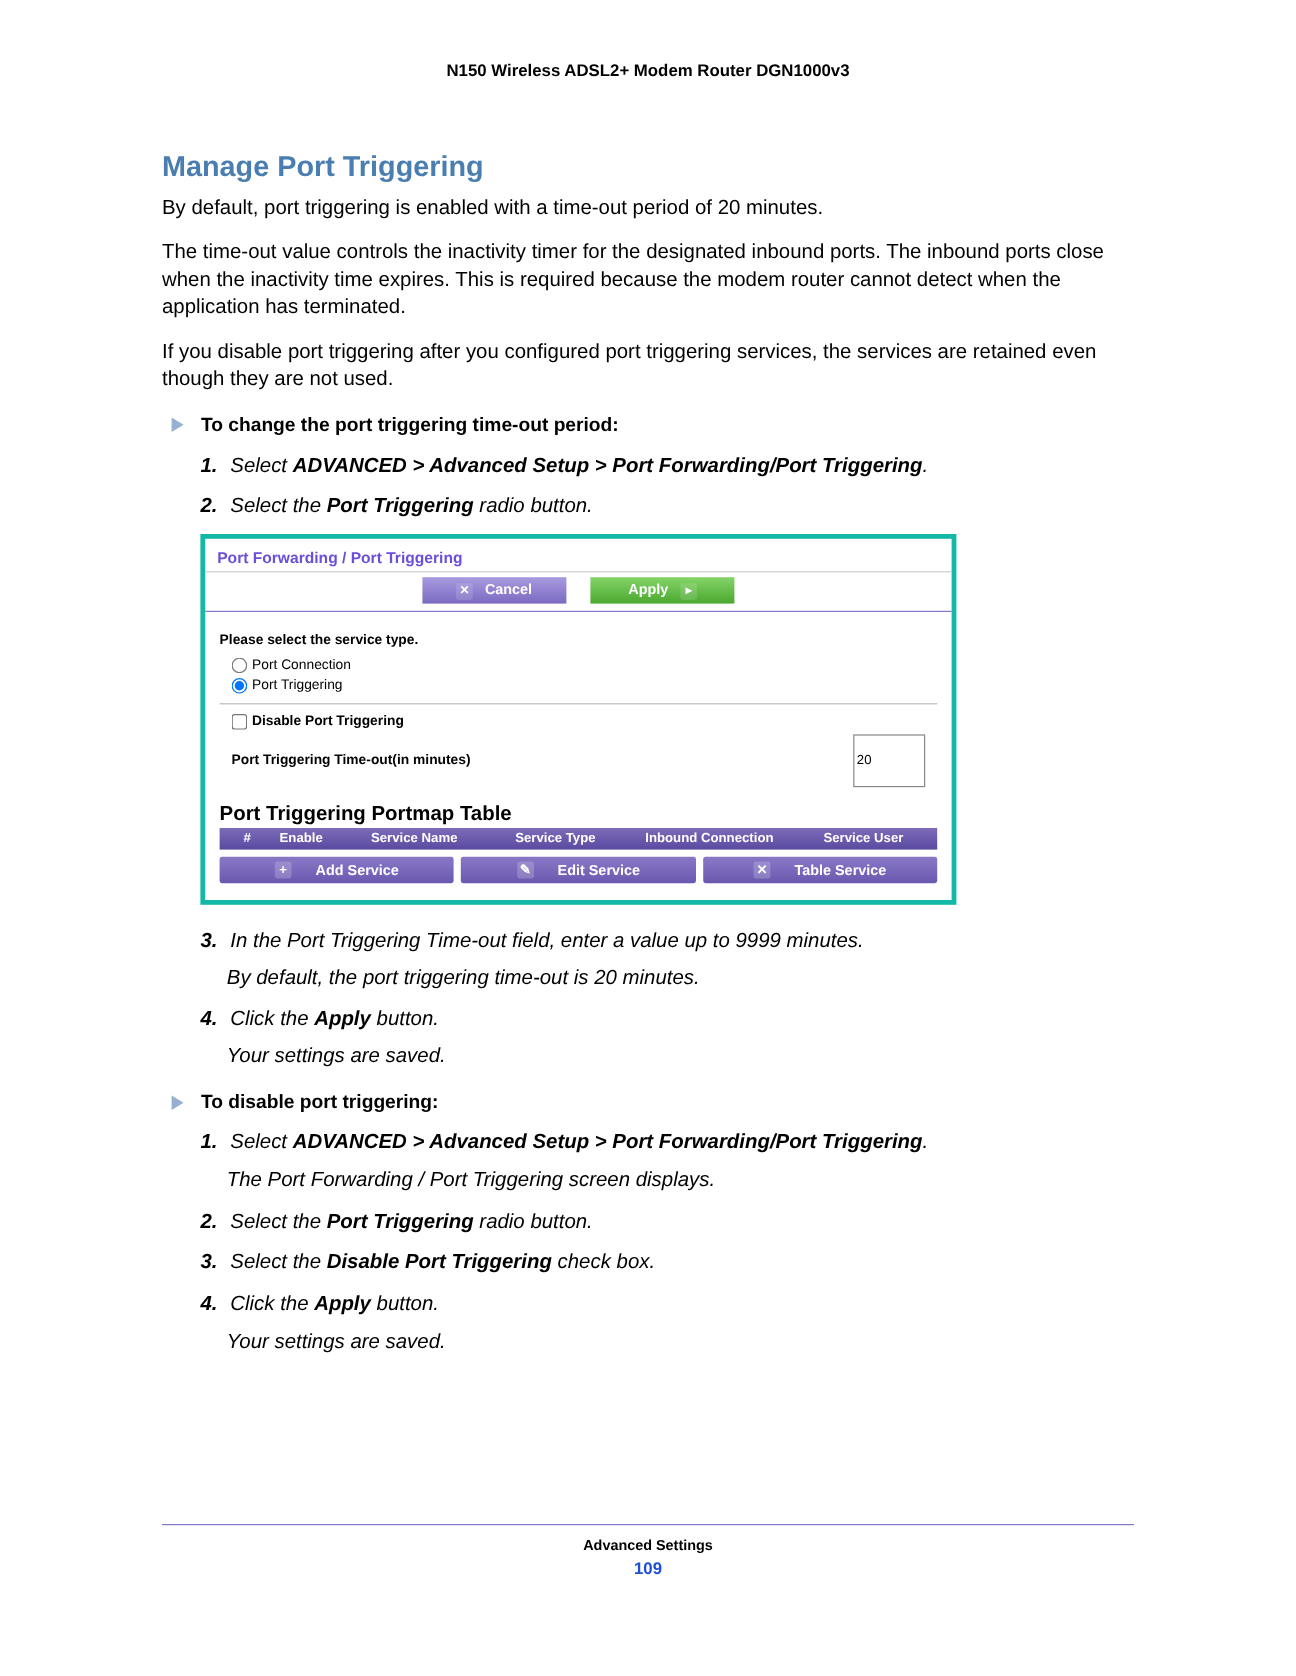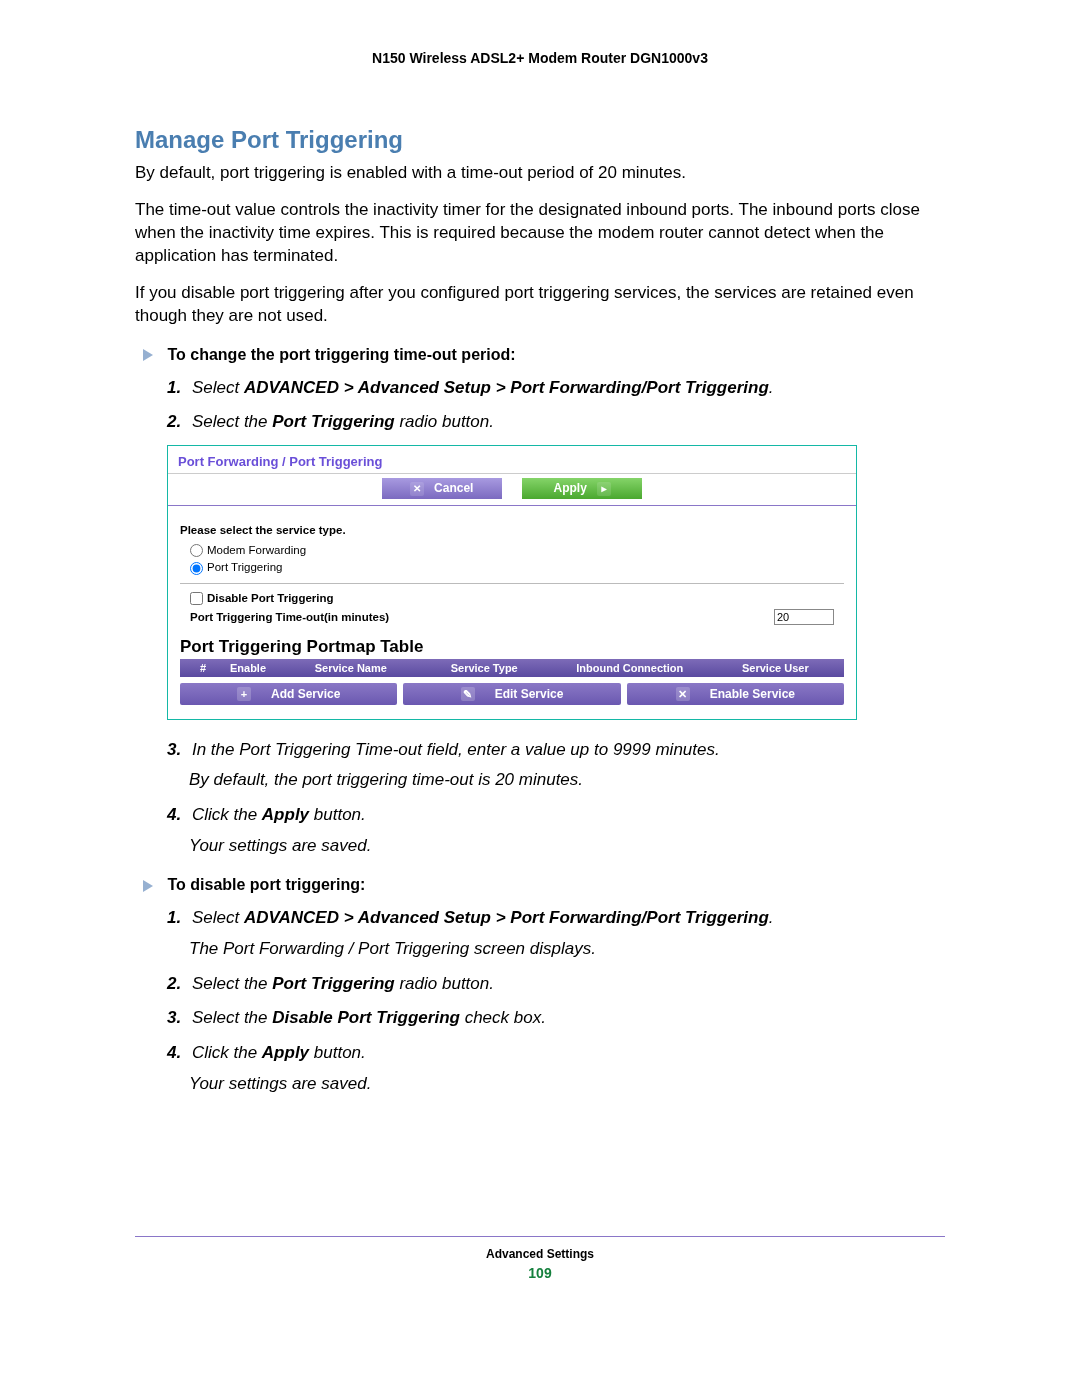--- a/index.html
+++ b/index.html
@@ -59,23 +59,23 @@
       margin-right: 6px;
     }
     ol.steps .sub {
       display: block;
       text-indent: 0;
       margin-top: 6px;
     }
 
     
     .panel {
-      border: 1px solid #14b8a6;
+      border: 4px solid #14b8a6;
       margin: 8px 0 18px 32px;
-      width: 690px;
+      width: 630px;
       background: #fff;
       font-family: Arial, sans-serif;
     }
     .panel-title {
       color: #6a4fd8;
       font-weight: bold;
       font-size: 13px;
       padding: 8px 10px 4px;
     }
     .btnbar {
@@ -120,21 +120,21 @@
       display: flex;
       justify-content: space-between;
       align-items: center;
       padding: 2px 22px;
       font-size: 11.5px;
     }
     .cfg-row input[type="text"] {
       width: 60px;
       font-size: 11px;
       border: 1px solid #888;
-      padding: 1px 2px;
+      padding: 15px 2px;
     }
     .cfg-row .chk { display:flex; align-items:center; }
     .cfg-row .chk input { margin-right:4px; }
     .table-label { font-weight:bold; font-size:17px; padding:10px 12px 2px; }
     .thead {
       background: linear-gradient(#7d6bb8,#5a4aa0);
       color:#fff; font-weight:bold; font-size:11px;
       display:flex; padding:3px 8px;
       margin: 0 12px;
     }
@@ -152,21 +152,21 @@
       padding:4px 0; border-radius:2px; text-align:center;
       display:flex; align-items:center; justify-content:center; gap:20px;
     }
     .svc-btn .icn {
       display:inline-block; width:14px; height:14px; line-height:14px;
       background:#fff3; border-radius:2px; font-size:11px;
     }
 
     .footer-rule { border-top:1px solid #8a76c8; margin-top:140px; }
     .footer-label { text-align:center; font-weight:bold; font-size:12px; margin-top:10px; }
-    .footer-page  { text-align:center; color:#15803d; font-weight:bold; font-size:14px; margin-top:4px; }
+    .footer-page  { text-align:center; color:#1d4ed8; font-weight:bold; font-size:14px; margin-top:4px; }
   </style>
 </head>
 <body>
 
 <div class="doc-header">N150 Wireless ADSL2+ Modem Router DGN1000v3</div>
 
 <h1>Manage Port Triggering</h1>
 
 <p class="body">By default, port triggering is enabled with a time-out period of 20 minutes.</p>
 <p class="body">The time-out value controls the inactivity timer for the designated inbound ports. The inbound ports close when the inactivity time expires. This is required because the modem router cannot detect when the application has terminated.</p>
@@ -193,21 +193,21 @@
   <div class="btnbar">
     <span class="pill cancel">
       <span class="x">✕</span><span>Cancel</span>
     </span>
     <span class="pill apply">
       <span>Apply</span><span class="arr">▸</span>
     </span>
   </div>
   <div class="section-label">Please select the service type.</div>
   <div class="radio-row">
-    <input type="radio" name="svc" style=""><span>Modem Forwarding</span>
+    <input type="radio" name="svc" style=""><span>Port Connection</span>
   </div>
   <div class="radio-row">
     <input type="radio" name="svc" checked="" style=""><span>Port Triggering</span>
   </div>
   <div class="divider"></div>
   <div class="cfg-row">
     <span class="chk">
       <input type="checkbox" style="">
       <b>Disable Port Triggering</b>
     </span>
@@ -230,21 +230,21 @@
     <div class="svc-btn">
       <span class="icn">+</span>
       <span>Add Service</span>
     </div>
     <div class="svc-btn">
       <span class="icn">✎</span>
       <span>Edit Service</span>
     </div>
     <div class="svc-btn">
       <span class="icn">✕</span>
-      <span>Enable Service</span>
+      <span>Table Service</span>
     </div>
   </div>
 </div>
 
 <ol class="steps">
   <li>
     <span class="n">3.</span>
     <span>In the Port Triggering Time-out field, enter a value up to 9999 minutes.</span>
     <span class="sub">By default, the port triggering time-out is 20 minutes.</span>
   </li>

